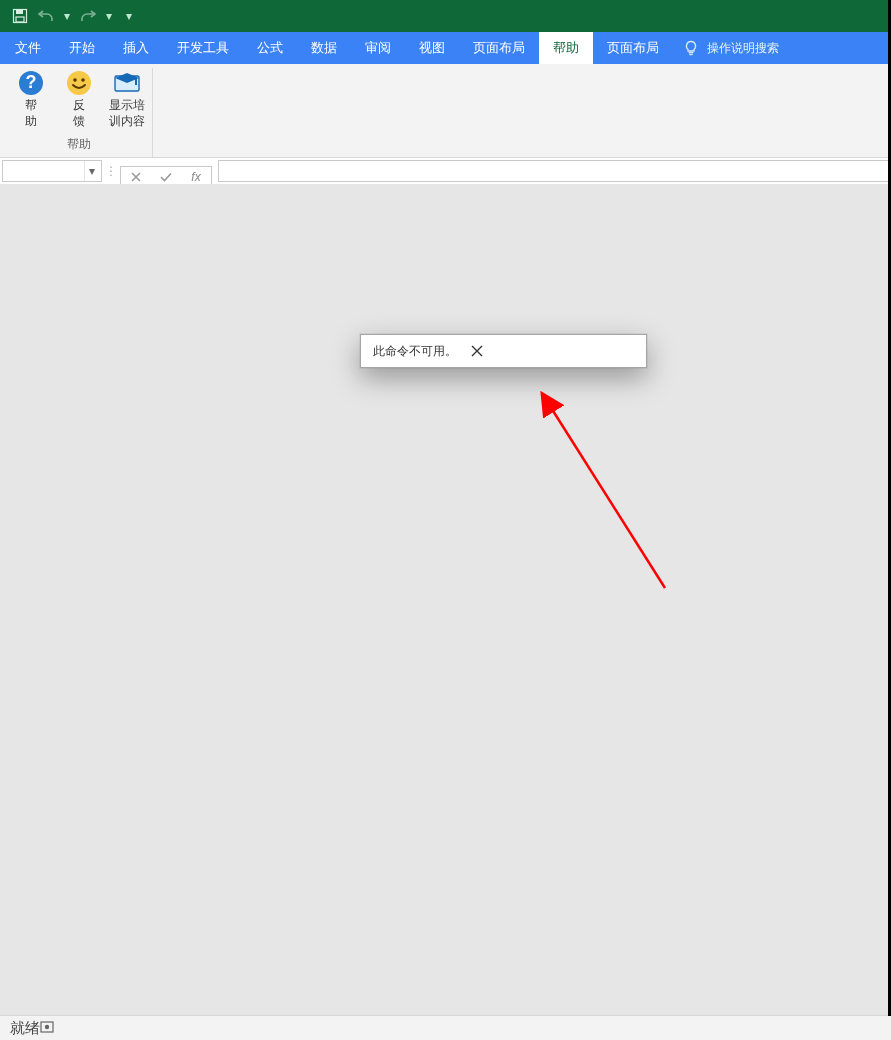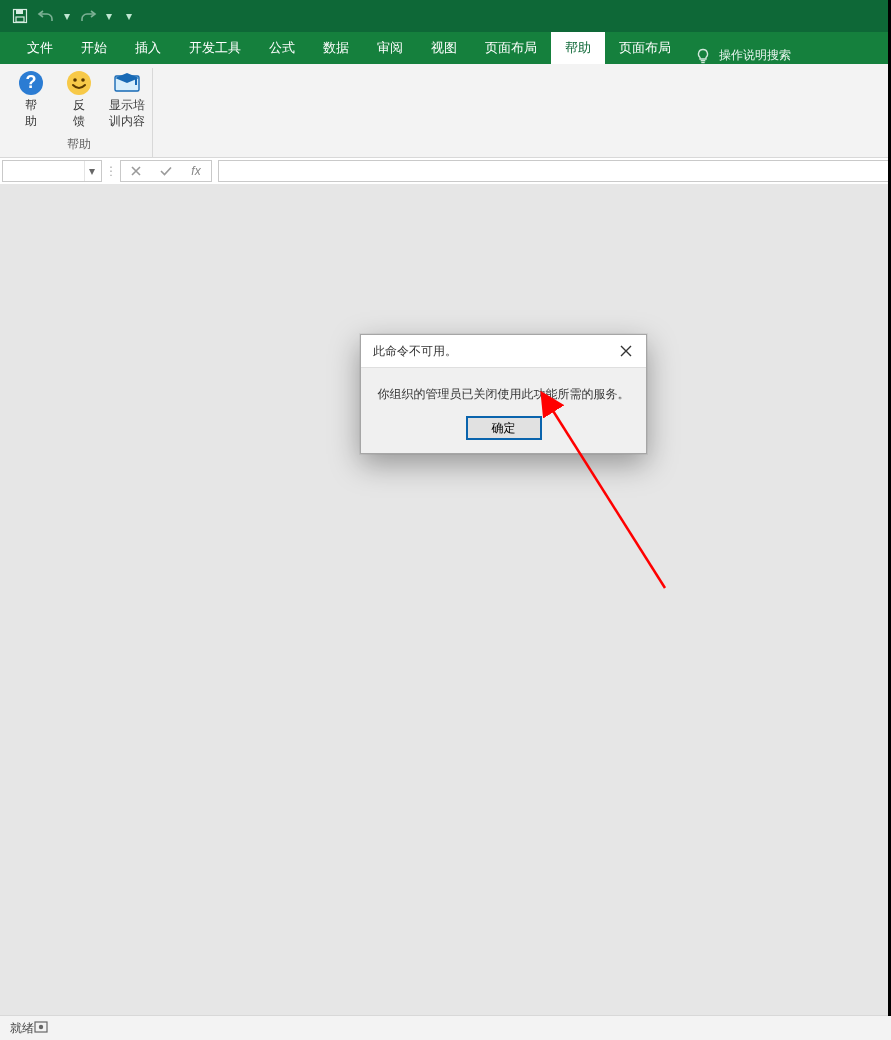--- a/index.html
+++ b/index.html
@@ -36,42 +36,42 @@
     width: 14px;
     display: flex;
     align-items: center;
     justify-content: center;
     color: #bfe6d1;
   }
 
   
   .tabs {
     height: 32px;
-    background: #15803d;
+    background: #3b82f6;
     display: flex;
     align-items: stretch;
-    padding: 0 13px;
+    padding: 0 1px;
     color: #ffffff;
   }
   .tab {
     padding: 0 14px;
     display: flex;
     align-items: center;
     justify-content: center;
     font-size: 13px;
     color: #ffffff;
     cursor: default;
   }
   .tab.active {
     background: #ffffff;
     color: #0e6837;
   }
   .tellme {
     display: flex;
-    align-items: flex-end;
+    align-items: center;
     gap: 8px;
     margin-left: 10px;
     color: #e8f4ee;
   }
   .tellme svg { opacity: .9; }
 
   
   .ribbon {
     height: 94px;
     background: #f3f3f3;
@@ -153,21 +153,21 @@
     display: flex;
     align-items: center;
     justify-content: center;
     color: #aaa;
     margin: 0 4px;
   }
   .fx-controls {
     display: flex;
     align-items: center;
     border: 1px solid #c9c9c9;
-    margin: 2px 0;
+    margin: 8px 0;
     height: 22px;
     box-sizing: border-box;
     background: #fff;
     justify-content: space-between;
   }
   .fx-controls .ctl {
     width: 30px;
     display: flex;
     align-items: center;
     justify-content: center;
@@ -212,21 +212,21 @@
     top: 334px;
     width: 285px;
     background: #ffffff;
     border: 1px solid #a6a6a6;
     box-shadow: 0 10px 28px rgba(0,0,0,.35), 0 0 0 1px rgba(0,0,0,.05);
   }
   .dialog-title {
     height: 32px;
     display: flex;
     align-items: center;
-    justify-content: space-between;
+    justify-content: flex-start;
     padding-left: 12px;
     font-size: 12px;
     color: #333;
     border-radius: 8px;
   }
   .dialog-close {
     width: 40px;
     height: 32px;
     display: flex;
     align-items: center;
@@ -271,21 +271,21 @@
   
   .statusbar {
     position: absolute;
     left: 0; right: 0; bottom: 0;
     height: 24px;
     background: #f3f3f3;
     border-top: 1px solid #d8d8d8;
     display: flex;
     align-items: center;
     padding: 0 10px;
-    font-size: 12px;
+    font-size: 15px;
     color: #444;
   }
 
   .right-edge {
     position: absolute;
     top: 0; right: 0; bottom: 24px;
     width: 3px;
     background: #000;
   }
 </style>
@@ -411,26 +411,20 @@
 
 <div class="dialog">
   <div class="dialog-title">
     <span>此命令不可用。</span>
     <div class="dialog-close">
       <svg width="12" height="12" viewBox="0 0 12 12">
           <path d="M1 1 L11 11 M11 1 L1 11" stroke="#333" stroke-width="1.4"></path>
         </svg>
     </div>
   </div>
-  <div class="dialog-body">
-    <div class="dialog-msg">你组织的管理员已关闭使用此功能所需的服务。</div>
-    <div class="dialog-ok">
-        <span>确定</span>
-      </div>
-  </div>
 </div>
 
 <svg class="arrow-layer" width="891" height="1040">
   <defs>
     <marker id="ah" markerWidth="10" markerHeight="10" refX="8" refY="5" orient="auto" markerUnits="strokeWidth">
       <path d="M0,0 L10,5 L0,10 Z" fill="#ff0000"></path>
     </marker>
   </defs>
   <line x1="665" y1="588" x2="543" y2="395" stroke="#ff0000" stroke-width="2.5" marker-end="url(#ah)"></line>
 </svg>

